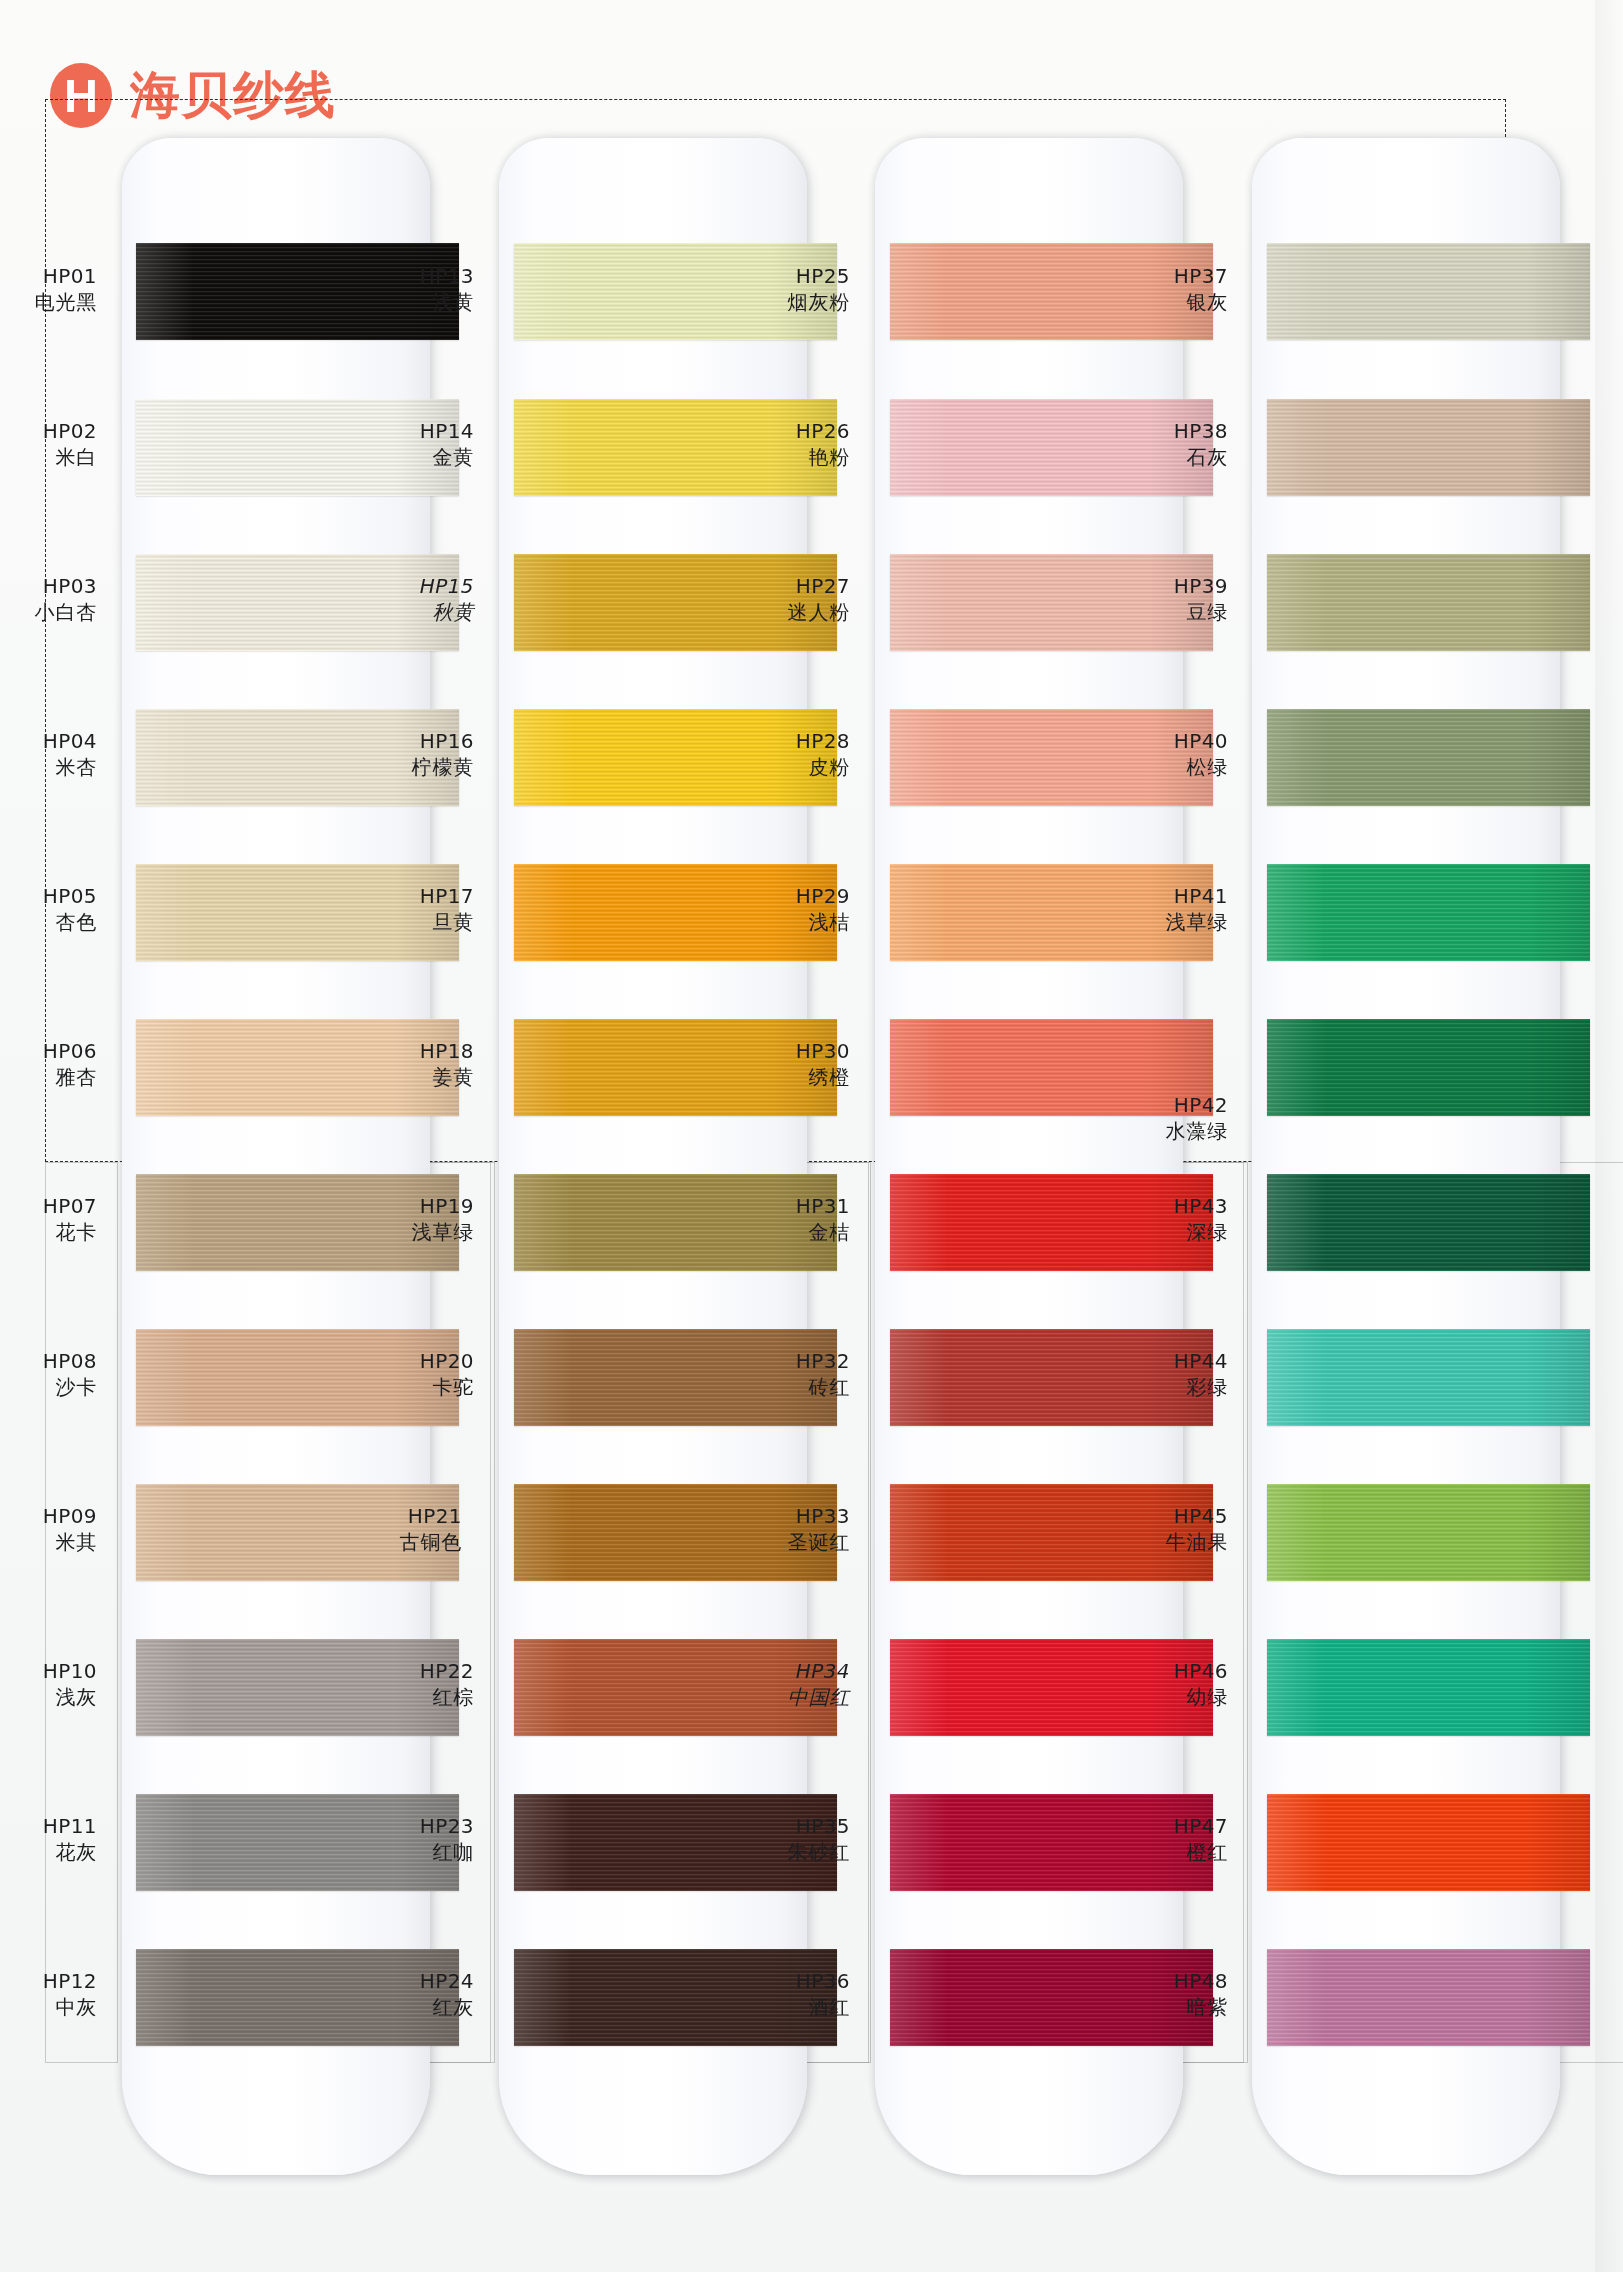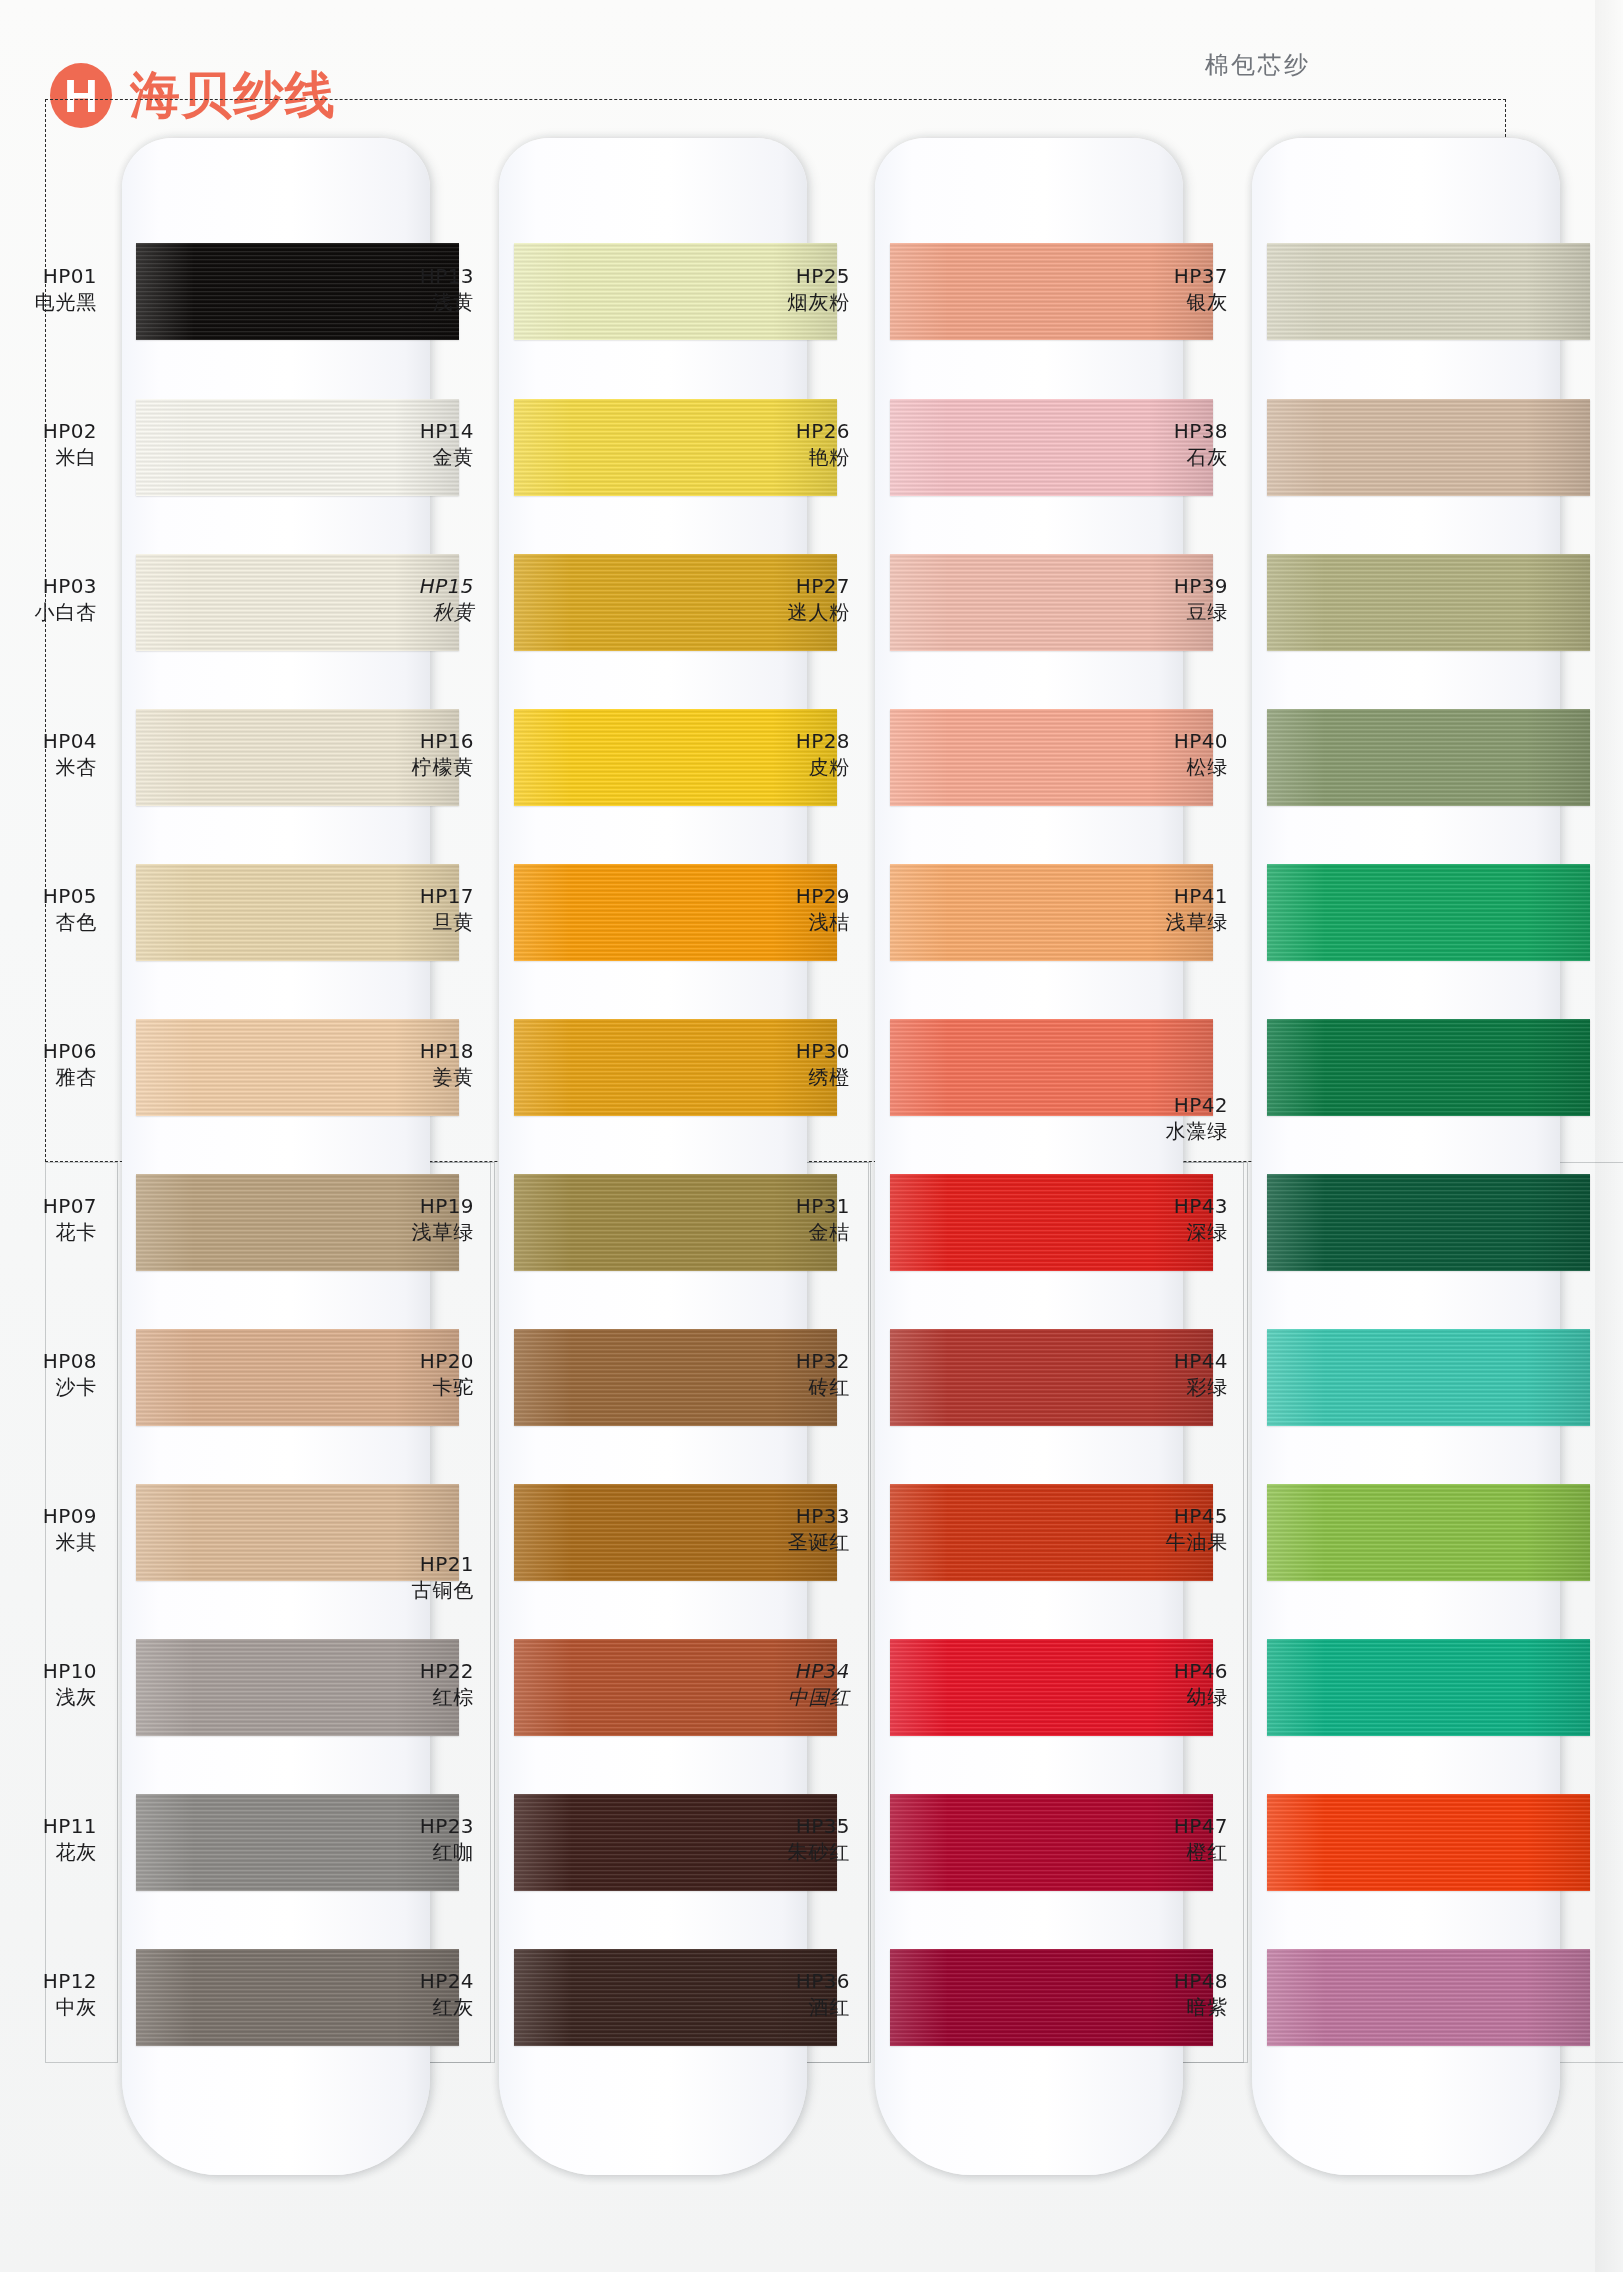--- a/index.html
+++ b/index.html
@@ -83,21 +83,20 @@
 <body>
 
 <div id="sheet">
 
   <div id="brand">
     <div class="mark" style="background: rgb(239, 106, 82);">H</div>
     <div class="wordmark" style="color: rgb(239, 106, 82);">海贝纱线</div>
   </div>
 
   <div id="header">
-    <div class="title">棉包芯纱</div>
   </div>
 
   <div id="cutborder"></div>
 
   <div id="guides">
       <div class="guide" style="left: 45px; top: 1162px; width: 73px; height: 901px;"></div>
       <div class="guide" style="left: 426px; top: 1162px; width: 65px; height: 901px;"></div>
       <div class="guide" style="left: 422px; top: 1162px; width: 73px; height: 901px;"></div>
       <div class="guide" style="left: 804px; top: 1162px; width: 65px; height: 901px;"></div>
       <div class="guide" style="left: 798px; top: 1162px; width: 73px; height: 901px;"></div>
@@ -265,21 +264,21 @@
         <div class="shade"></div>
       </div>
       <div class="lbl" style="left: 312px; top: 1348px; width: 162px;">
         <span class="code">HP20</span>
         <span class="name">卡驼</span>
       </div>
       <div class="swatch" style="left: 514px; top: 1484px; width: 323px; height: 97px; background: rgb(171, 109, 28);">
         <div class="threads"></div>
         <div class="shade"></div>
       </div>
-      <div class="lbl" style="left: 312px; top: 1503px; width: 162px; margin-top: 48px;">
+      <div class="lbl" style="left: 300px; top: 1503px; width: 162px;">
         <span class="code">HP21</span>
         <span class="name">古铜色</span>
       </div>
       <div class="swatch" style="left: 514px; top: 1639px; width: 323px; height: 97px; background: rgb(181, 84, 48);">
         <div class="threads"></div>
         <div class="shade"></div>
       </div>
       <div class="lbl" style="left: 312px; top: 1658px; width: 162px;">
         <span class="code">HP22</span>
         <span class="name">红棕</span>

